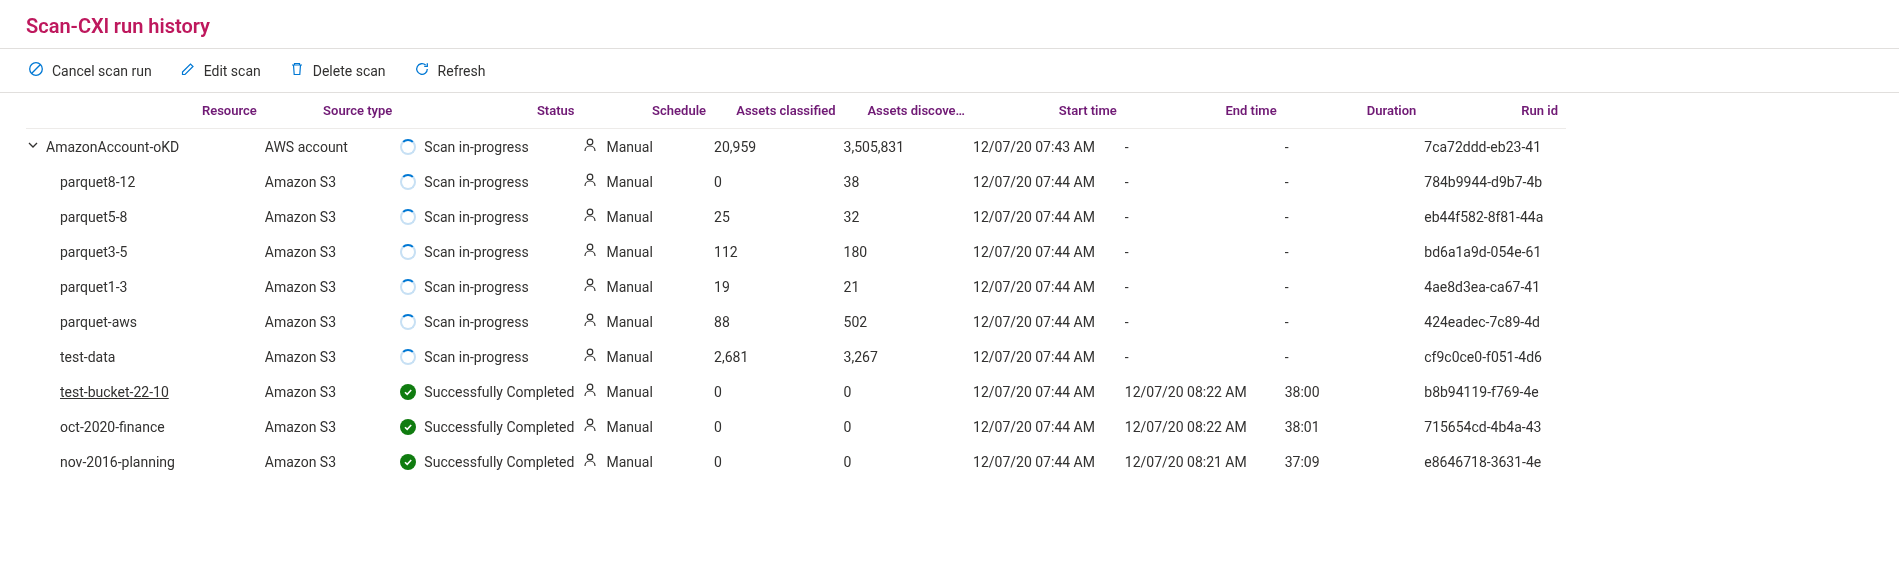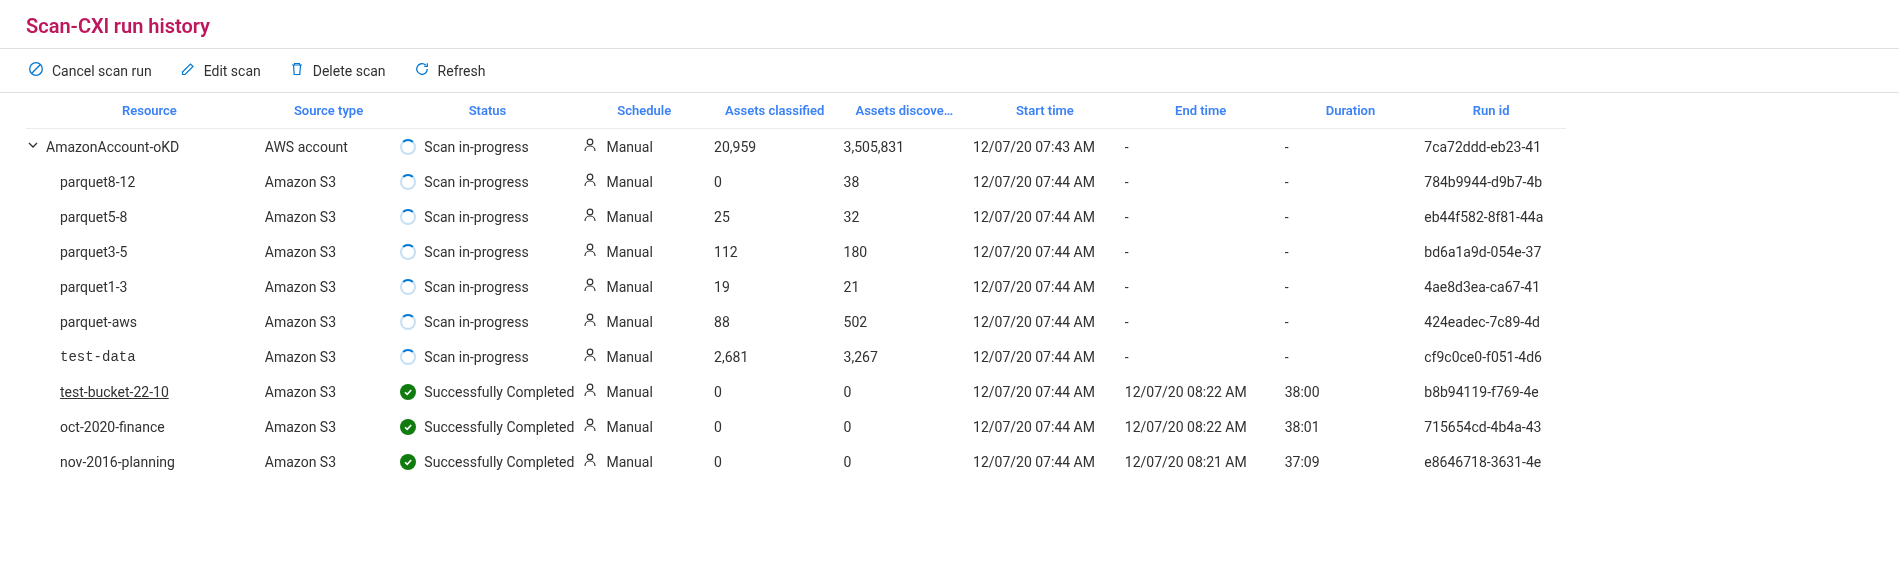--- a/index.html
+++ b/index.html
@@ -47,24 +47,24 @@
   .table-wrap {
     padding: 0 0 0 26px;
     overflow-x: hidden;
   }
   table {
     border-collapse: collapse;
     table-layout: fixed;
     width: 1540px;
   }
   th {
-    text-align: center;
+    text-align: right;
     font-weight: 600;
     font-size: 13px;
-    color: #3b82f6;
+    color: #701a75;
     padding: 10px 8px 10px 0;
     border-bottom: 1px solid #edebe9;
   }
   td {
     padding: 8px 8px 8px 0;
     font-size: 14px;
     color: #323130;
     vertical-align: middle;
     white-space: nowrap;
     overflow: hidden;
@@ -299,21 +299,21 @@
                   <path d="M3 14c0-2.8 2.2-5 5-5s5 2.2 5 5"></path>
                 </svg></span>
               <span>Manual</span>
             </div>
           </td>
           <td>112</td>
           <td>180</td>
           <td>12/07/20 07:44 AM</td>
           <td>-</td>
           <td>-</td>
-          <td>bd6a1a9d-054e-37</td>
+          <td>bd6a1a9d-054e-61</td>
         </tr>
         <tr>
           <td>
             <div class="resource-cell" style="padding-left: 14px;">
               <span class="child-indent">parquet1-3</span>
             </div>
           </td>
           <td>Amazon S3</td>
           <td>
             <div class="status-cell">
@@ -361,21 +361,21 @@
           </td>
           <td>88</td>
           <td>502</td>
           <td>12/07/20 07:44 AM</td>
           <td>-</td>
           <td>-</td>
           <td>424eadec-7c89-4d</td>
         </tr>
         <tr>
           <td>
-            <div class="resource-cell" style="padding-left: 14px; font-family: Liberation Mono, monospace;">
+            <div class="resource-cell" style="padding-left: 14px;">
               <span class="child-indent">test-data</span>
             </div>
           </td>
           <td>Amazon S3</td>
           <td>
             <div class="status-cell">
               <span class="spinner"></span>
               <span>Scan in-progress</span>
             </div>
           </td>

